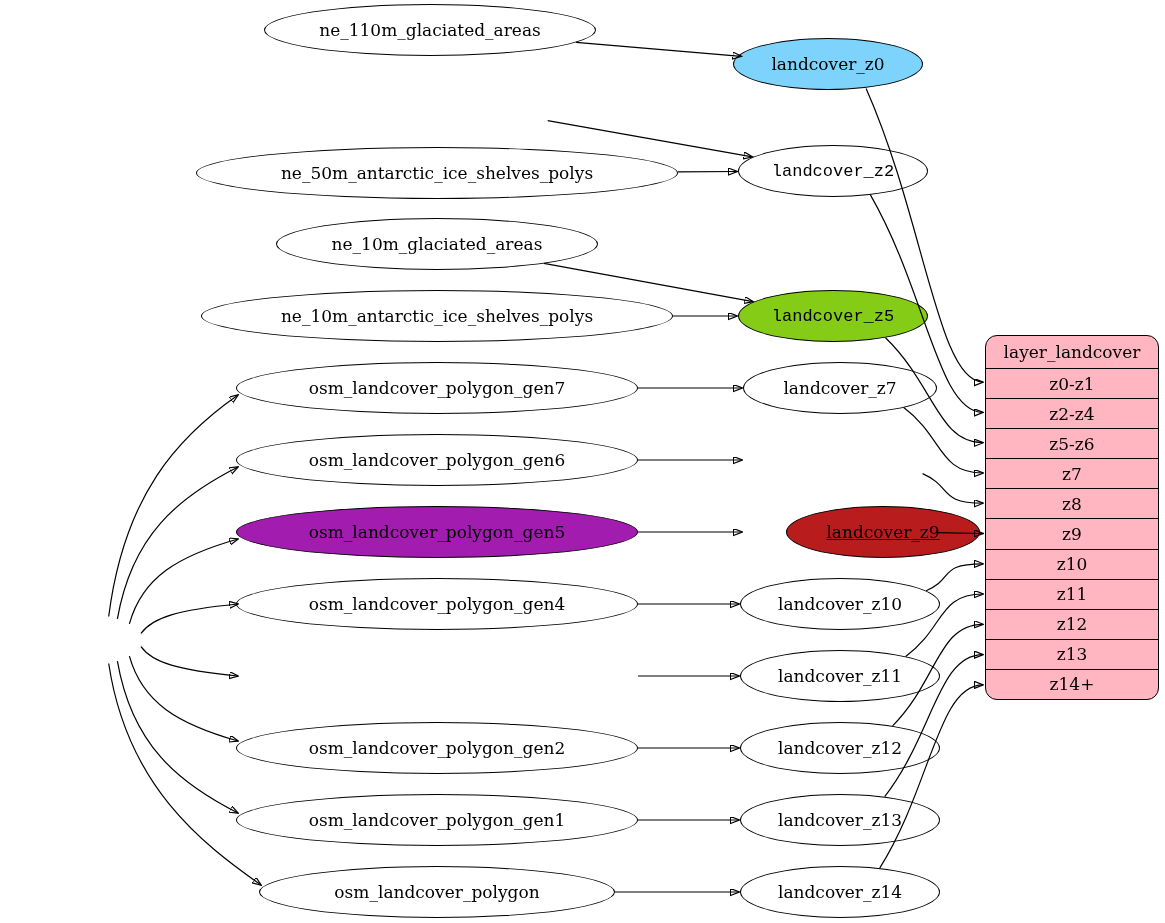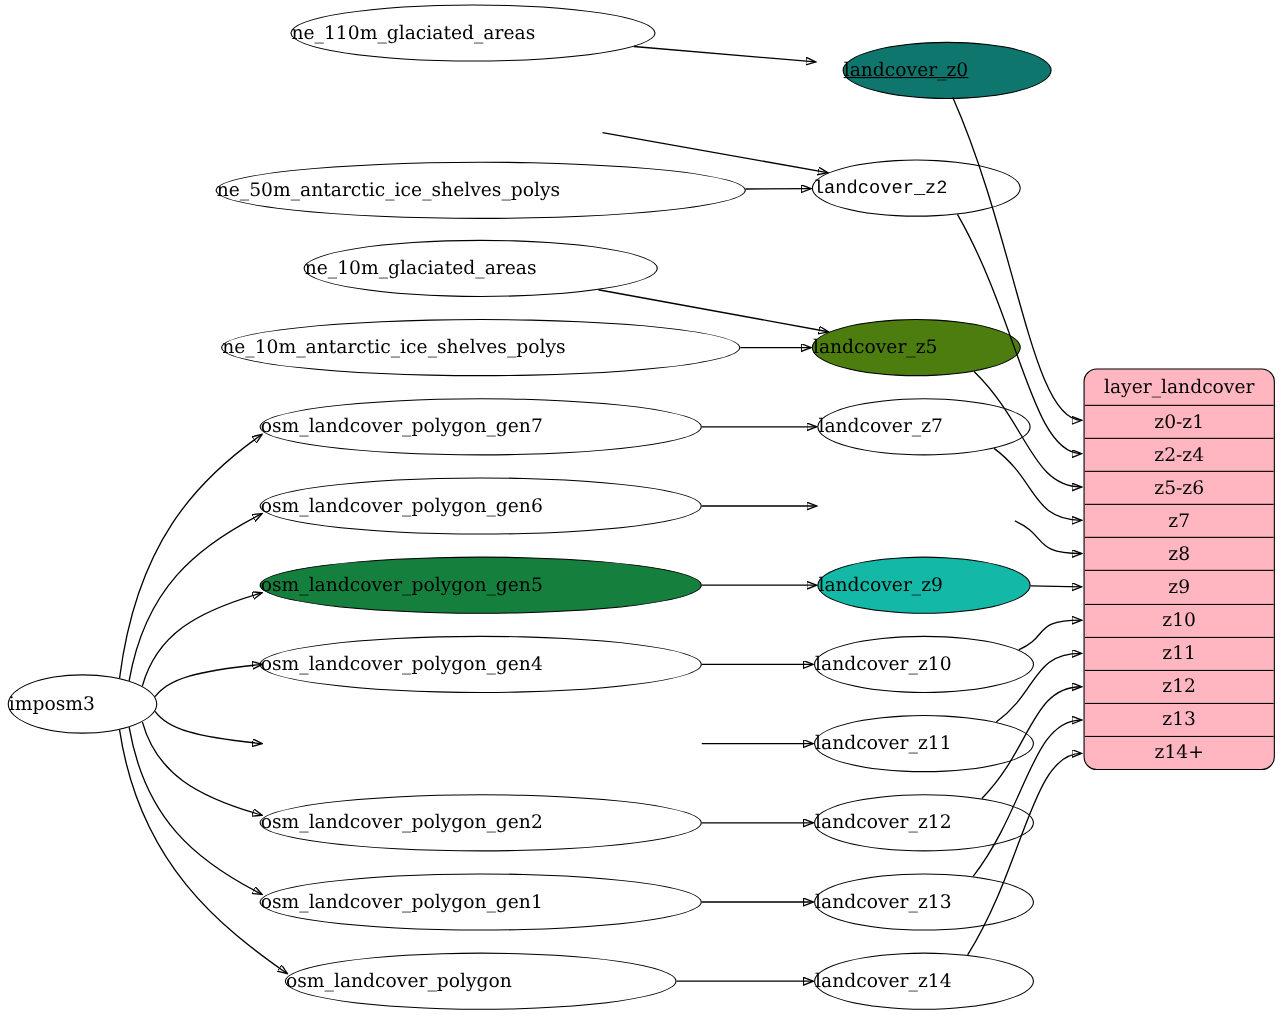--- a/index.html
+++ b/index.html
@@ -4,21 +4,21 @@
 <style>
   html,body{margin:0;padding:0;background:#ffffff;}
   .canvas{
     position:relative;width:1165px;height:923px;background:#ffffff;
     font-family:"DejaVu Serif","Liberation Serif",serif;color:#000;
     overflow:hidden;
   }
   .node{
     position:absolute;box-sizing:border-box;background:#ffffff;
     border:1.3px solid #000;border-radius:50%;
-    display:flex;align-items:center;justify-content:flex-start;
+    display:flex;align-items:center;justify-content:center;
     font-size:17px;line-height:1;white-space:nowrap;
   }
   .dtable{
     position:absolute;box-sizing:border-box;
     border:1.3px solid #000;border-radius:12px;overflow:hidden;
     display:flex;flex-direction:column;
     font-size:17px;text-align:center;
   }
   .thead{
     flex:0 0 auto;display:flex;align-items:center;justify-content:center;
@@ -42,69 +42,66 @@
       <div class="trow">z7</div>
       <div class="trow">z8</div>
       <div class="trow">z9</div>
       <div class="trow">z10</div>
       <div class="trow">z11</div>
       <div class="trow">z12</div>
       <div class="trow">z13</div>
       <div class="trow">z14+</div>
     </div>
 
-  <div class="node" style="left: 7px; top: 613px; width: 136px; height: 54px; border-color: rgb(0, 0, 0); background: rgb(255, 255, 255);">
-      <span>imposm3</span>
-    </div>
     <div class="node" style="left: 264px; top: 4px; width: 332px; height: 52px; border-color: rgb(0, 0, 0); background: rgb(255, 255, 255);">
       <span>ne_110m_glaciated_areas</span>
     </div>
     <div class="node" style="left: 196px; top: 147px; width: 482px; height: 52px; border-color: rgb(0, 0, 0); background: rgb(255, 255, 255);">
       <span>ne_50m_antarctic_ice_shelves_polys</span>
     </div>
     <div class="node" style="left: 276px; top: 218px; width: 322px; height: 52px; border-color: rgb(0, 0, 0); background: rgb(255, 255, 255);">
       <span>ne_10m_glaciated_areas</span>
     </div>
     <div class="node" style="left: 201px; top: 290px; width: 472px; height: 52px; border-color: rgb(0, 0, 0); background: rgb(255, 255, 255);">
       <span>ne_10m_antarctic_ice_shelves_polys</span>
     </div>
     <div class="node" style="left: 236px; top: 362px; width: 402px; height: 52px; border-color: rgb(0, 0, 0); background: rgb(255, 255, 255);">
       <span>osm_landcover_polygon_gen7</span>
     </div>
     <div class="node" style="left: 236px; top: 434px; width: 402px; height: 52px; border-color: rgb(0, 0, 0); background: rgb(255, 255, 255);">
       <span>osm_landcover_polygon_gen6</span>
     </div>
-    <div class="node" style="left: 236px; top: 506px; width: 402px; height: 52px; border-color: rgb(0, 0, 0); background: #15803d;">
+    <div class="node" style="left: 236px; top: 506px; width: 402px; height: 52px; border-color: rgb(0, 0, 0); background: #a21caf;">
       <span>osm_landcover_polygon_gen5</span>
     </div>
     <div class="node" style="left: 236px; top: 578px; width: 402px; height: 52px; border-color: rgb(0, 0, 0); background: rgb(255, 255, 255);">
       <span>osm_landcover_polygon_gen4</span>
     </div>
     <div class="node" style="left: 236px; top: 722px; width: 402px; height: 52px; border-color: rgb(0, 0, 0); background: rgb(255, 255, 255);">
       <span>osm_landcover_polygon_gen2</span>
     </div>
     <div class="node" style="left: 236px; top: 794px; width: 402px; height: 52px; border-color: rgb(0, 0, 0); background: rgb(255, 255, 255);">
       <span>osm_landcover_polygon_gen1</span>
     </div>
     <div class="node" style="left: 259px; top: 866px; width: 356px; height: 52px; border-color: rgb(0, 0, 0); background: rgb(255, 255, 255);">
       <span>osm_landcover_polygon</span>
     </div>
-    <div class="node" style="left: 766px; top: 38px; width: 190px; height: 52px; border-color: rgb(0, 0, 0); background: #0f766e; text-decoration: underline;">
+    <div class="node" style="left: 733px; top: 38px; width: 190px; height: 52px; border-color: rgb(0, 0, 0); background: #7dd3fc;">
       <span>landcover_z0</span>
     </div>
     <div class="node" style="left: 738px; top: 145px; width: 190px; height: 52px; border-color: rgb(0, 0, 0); background: rgb(255, 255, 255); font-family: Liberation Mono, monospace;">
       <span>landcover_z2</span>
     </div>
-    <div class="node" style="left: 738px; top: 290px; width: 190px; height: 52px; border-color: rgb(0, 0, 0); background: #4d7c0f;">
+    <div class="node" style="left: 738px; top: 290px; width: 190px; height: 52px; border-color: rgb(0, 0, 0); background: #84cc16; font-family: Liberation Mono, monospace;">
       <span>landcover_z5</span>
     </div>
     <div class="node" style="left: 743px; top: 362px; width: 194px; height: 52px; border-color: rgb(0, 0, 0); background: rgb(255, 255, 255);">
       <span>landcover_z7</span>
     </div>
-    <div class="node" style="left: 743px; top: 506px; width: 194px; height: 52px; border-color: rgb(0, 0, 0); background: #14b8a6;">
+    <div class="node" style="left: 786px; top: 506px; width: 194px; height: 52px; border-color: rgb(0, 0, 0); background: #b91c1c; text-decoration: underline;">
       <span>landcover_z9</span>
     </div>
     <div class="node" style="left: 740px; top: 578px; width: 200px; height: 52px; border-color: rgb(0, 0, 0); background: rgb(255, 255, 255);">
       <span>landcover_z10</span>
     </div>
     <div class="node" style="left: 740px; top: 650px; width: 200px; height: 52px; border-color: rgb(0, 0, 0); background: rgb(255, 255, 255);">
       <span>landcover_z11</span>
     </div>
     <div class="node" style="left: 740px; top: 722px; width: 200px; height: 52px; border-color: rgb(0, 0, 0); background: rgb(255, 255, 255);">
       <span>landcover_z12</span>

